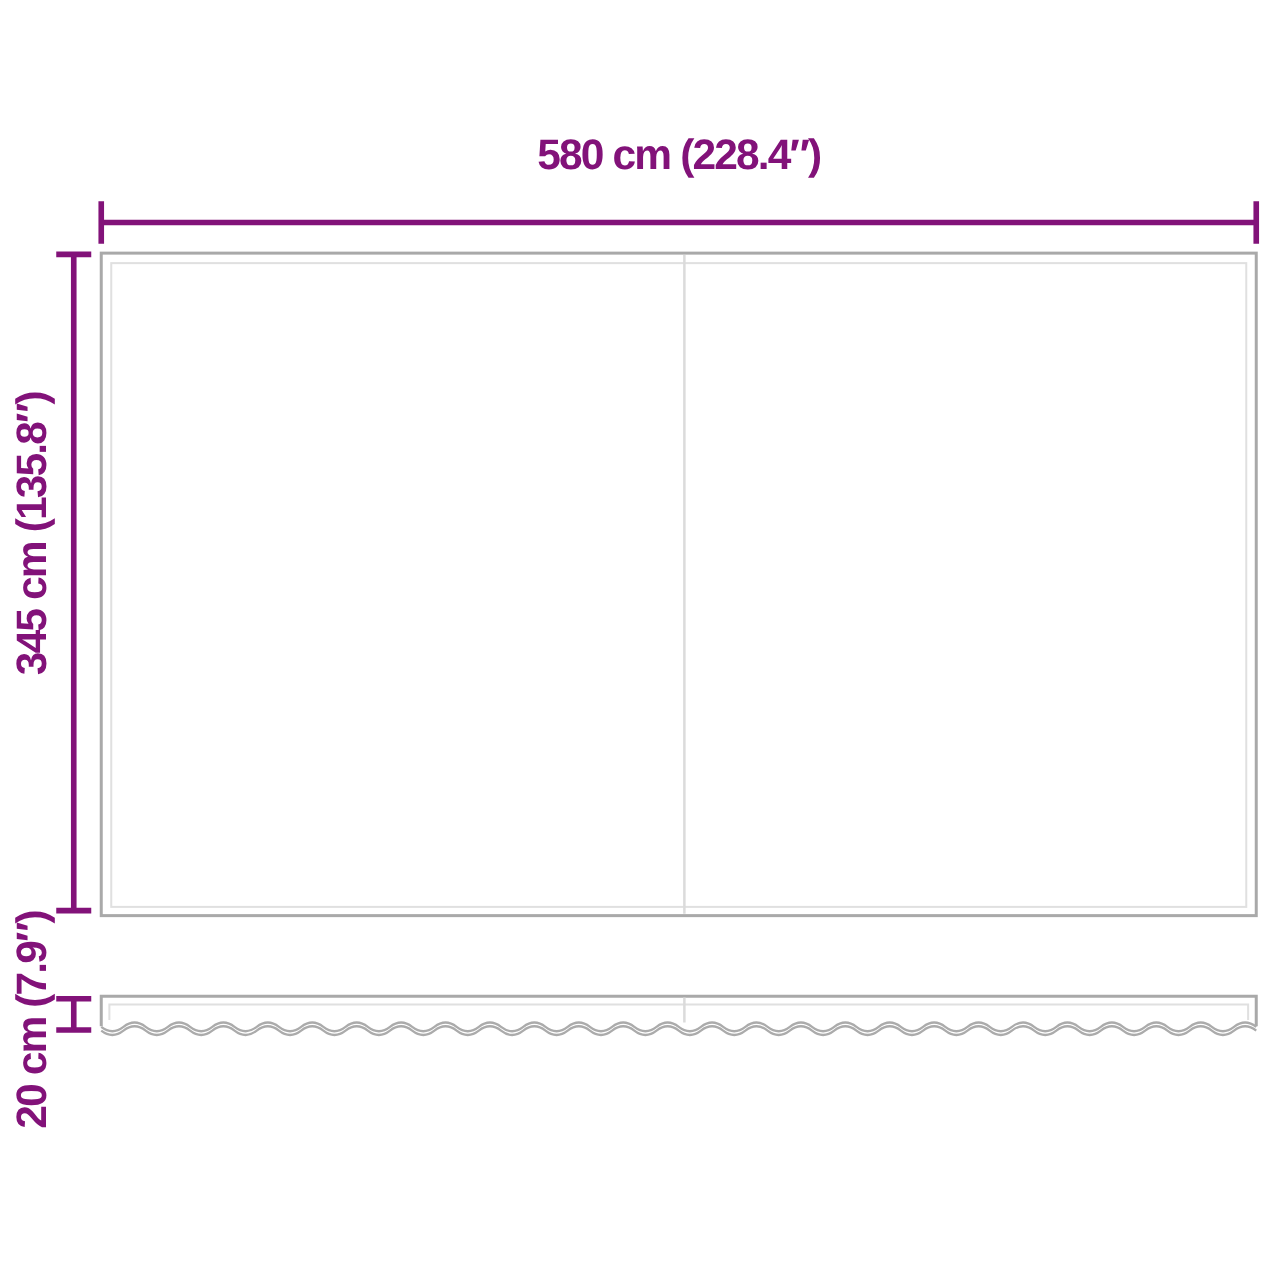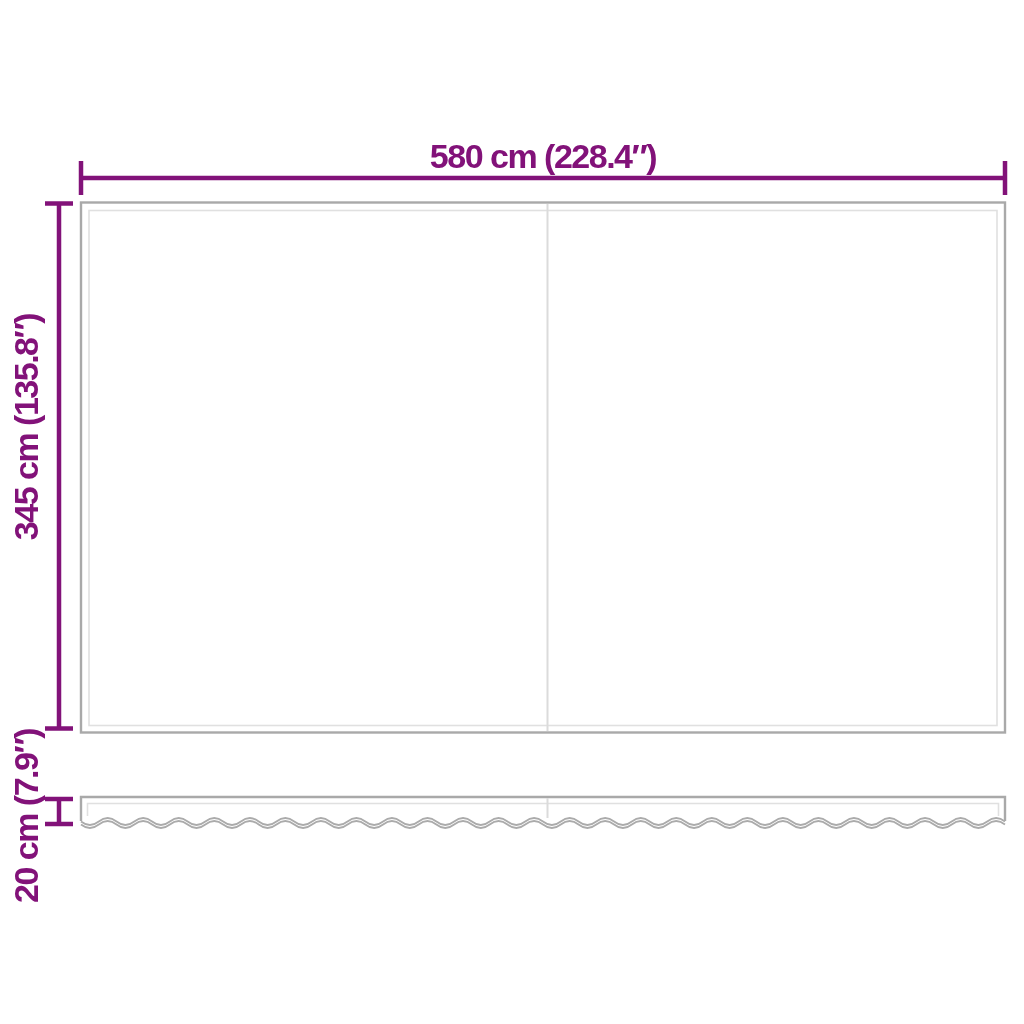--- a/index.html
+++ b/index.html
@@ -53,21 +53,21 @@
     font-size: 34px;
     font-weight: 700;
     letter-spacing: -1.5px;
     white-space: nowrap;
     transform: translate(-50%, -50%);
     line-height: 1;
   }
   .dim-label.vertical {
     transform: translate(-50%, -50%) rotate(-90deg);
   }
-  .label-width    { left: 543px; top: 156px; }
+  .label-width    { left: 543px; top: 124px; }
   .label-height   { left: 26px;  top: 427px; }
   .label-valance  { left: 26px;  top: 816px; }
 </style>
 </head>
 <body>
 
 <div class="diagram" style="--dim: #821279; --outline: #a9a9a9; --inner: #e0e0e0; --seam: #dbdbdb; --wave: #ababab; --bg: #ffffff;">
 
   <svg width="1024" height="1024" viewBox="0 0 1024 1024">
 

